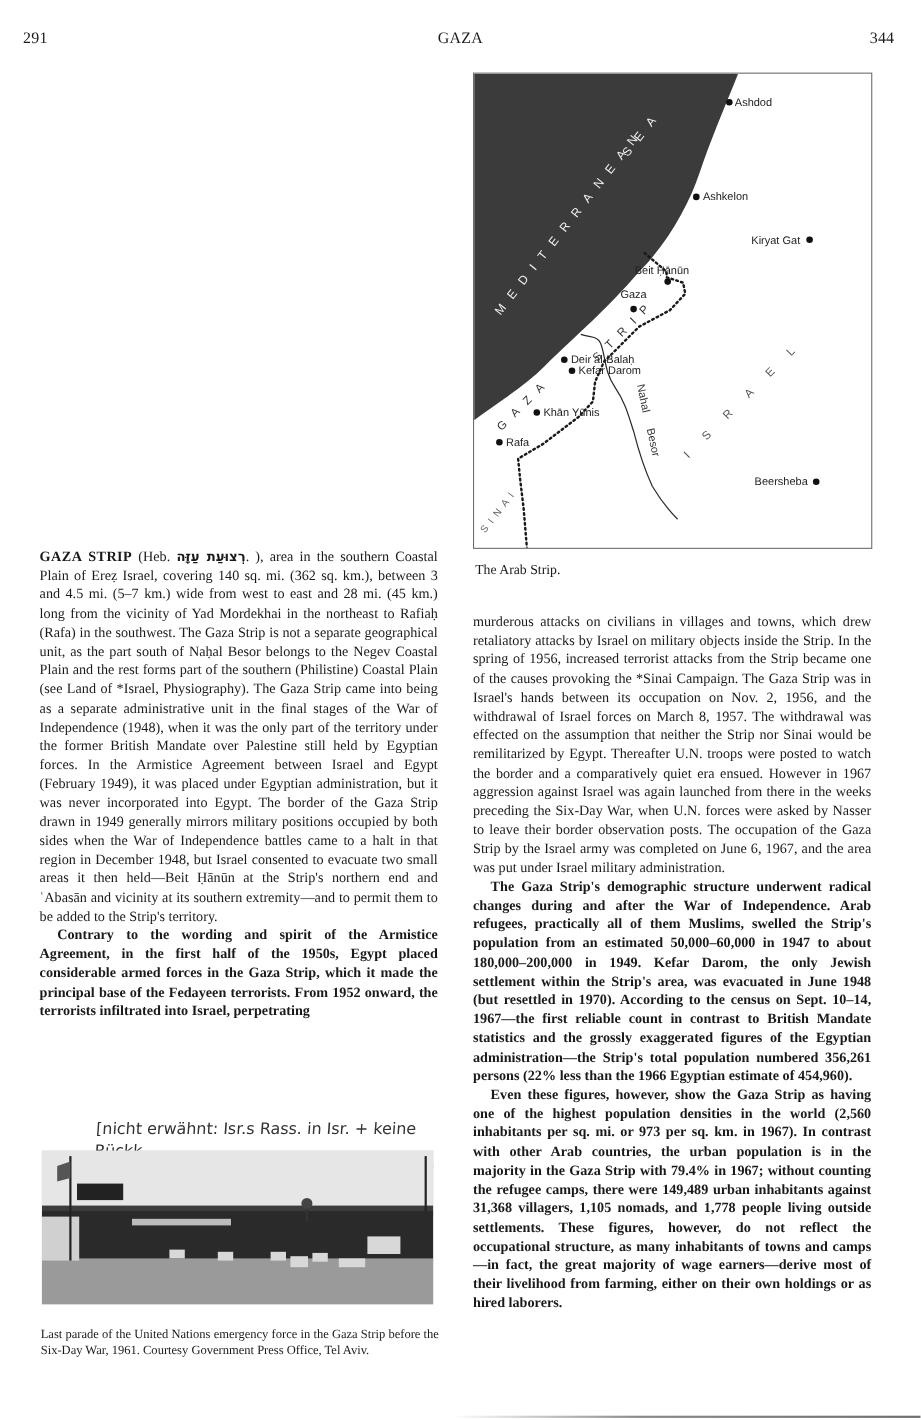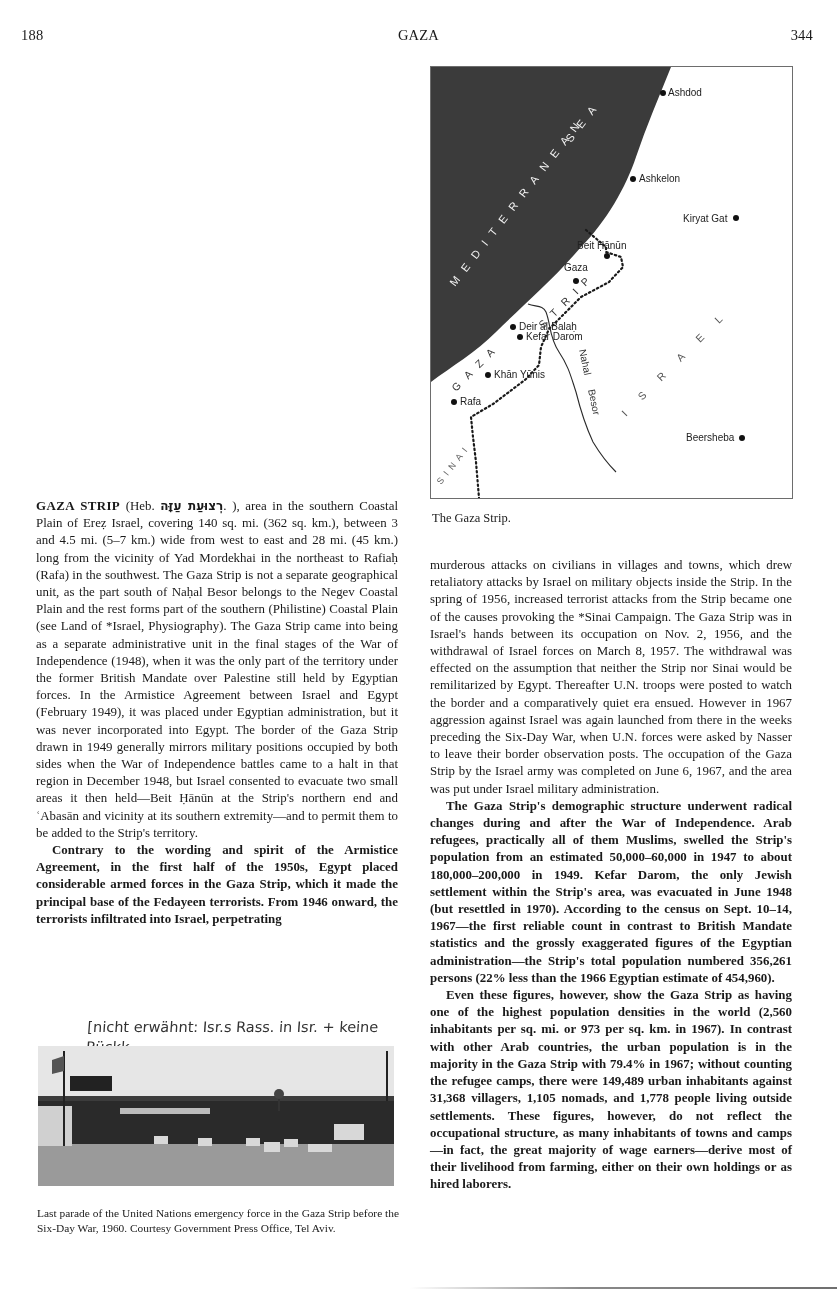--- a/index.html
+++ b/index.html
@@ -27,21 +27,21 @@
   .photo{position:absolute;left:38px;top:1046px;width:356px;height:140px;overflow:hidden;background:#d8d8d8;}
   .photo-caption{position:absolute;left:37px;top:1206px;width:362px;font-size:11.4px;line-height:14.6px;text-align:justify;}
 
   .bottom-rule{position:absolute;left:410px;top:1287px;width:427px;height:2px;background:linear-gradient(90deg,rgba(120,120,120,0) 0%,#8a8a8a 40%,#6f6f6f 100%);}
   .map-label{font-family:"Liberation Sans","DejaVu Sans",sans-serif;font-size:10px;fill:#222;}
   .map-big{font-family:"Liberation Sans","DejaVu Sans",sans-serif;font-size:10.5px;letter-spacing:0;}
 </style>
 </head>
 <body>
 
-<div class="hdr hdr-left">188</div>
+<div class="hdr hdr-left">291</div>
 <div class="hdr hdr-center">GAZA</div>
 <div class="hdr hdr-right">344</div>
 
 <div class="map">
   <svg width="361" height="431" viewBox="0 0 361 431">
 
     <path d="M0,0 L240,0 C228,30 215,60 205,90 C195,120 175,155 150,180 C120,215 90,240 65,265 C45,285 20,300 0,315 Z" fill="#3b3b3b"></path>
 
     <g class="map-big" fill="#f2f2f2">
       <text x="24" y="220" transform="rotate(-52 24 220)" letter-spacing="9" font-size="11" fill="#f0f0f0">MEDITERRANEAN</text>
@@ -78,25 +78,25 @@
     <g class="map-big" fill="#333">
       <text x="25" y="325" transform="rotate(-45 25 325)" letter-spacing="9">GAZA</text>
       <text x="112" y="262" transform="rotate(-45 112 262)" letter-spacing="9">STRIP</text>
       <text x="195" y="350" transform="rotate(-45 195 350)" letter-spacing="20" fill="#555">ISRAEL</text>
       <text x="10" y="418" transform="rotate(-52 10 418)" letter-spacing="5" font-size="9" fill="#666">SINAI</text>
       <text x="148" y="283" transform="rotate(78 148 283)" font-size="10">Nahal</text>
       <text x="157" y="323" transform="rotate(78 157 323)" font-size="10">Besor</text>
     </g>
   </svg>
 </div>
-<div class="map-caption">The Gaza Strip.</div>
+<div class="map-caption">The Arab Strip.</div>
 
 <div class="col col-left">
   <p><span class="lead">GAZA STRIP</span><span> (Heb. </span><span class="heb" dir="rtl">רְצוּעַת עַזָּה</span><span>. ), area in the southern Coastal Plain of Ereẓ Israel, covering 140 sq. mi. (362 sq. km.), between 3 and 4.5 mi. (5–7 km.) wide from west to east and 28 mi. (45 km.) long from the vicinity of Yad Mordekhai in the northeast to Rafiaḥ (Rafa) in the southwest. The Gaza Strip is not a separate geographical unit, as the part south of Naḥal Besor belongs to the Negev Coastal Plain and the rest forms part of the southern (Philistine) Coastal Plain (see Land of *Israel, Physiography). The Gaza Strip came into being as a separate administrative unit in the final stages of the War of Independence (1948), when it was the only part of the territory under the former British Mandate over Palestine still held by Egyptian forces. In the Armistice Agreement between Israel and Egypt (February 1949), it was placed under Egyptian administration, but it was never incorporated into Egypt. The border of the Gaza Strip drawn in 1949 generally mirrors military positions occupied by both sides when the War of Independence battles came to a halt in that region in December 1948, but Israel consented to evacuate two small areas it then held—Beit Ḥānūn at the Strip's northern end and ʿAbasān and vicinity at its southern extremity—and to permit them to be added to the Strip's territory.</span></p>
-  <p class="indent">Contrary to the wording and spirit of the Armistice Agreement, in the first half of the 1950s, Egypt placed considerable armed forces in the Gaza Strip, which it made the principal base of the Fedayeen terrorists. From 1946 onward, the terrorists infiltrated into Israel, perpetrating</p>
+  <p class="indent">Contrary to the wording and spirit of the Armistice Agreement, in the first half of the 1950s, Egypt placed considerable armed forces in the Gaza Strip, which it made the principal base of the Fedayeen terrorists. From 1952 onward, the terrorists infiltrated into Israel, perpetrating</p>
 </div>
 
 <div class="handnote">
   <span>[nicht erwähnt: Isr.s Rass. in Isr. + keine Rückk.</span>
   <span class="l2">d. Flüchtlinge]</span>
 </div>
 
 <div class="photo">
   <svg width="356" height="140" viewBox="0 0 356 140">
     <rect width="356" height="140" fill="#dcdcdc"></rect>
@@ -116,21 +116,21 @@
       <rect x="116" y="90" width="14" height="8"></rect>
         <rect x="160" y="92" width="14" height="8"></rect>
       <rect x="208" y="92" width="14" height="8"></rect>
         <rect x="226" y="96" width="16" height="10"></rect>
       <rect x="246" y="93" width="14" height="8"></rect>
         <rect x="270" y="98" width="24" height="8"></rect>
       <rect x="296" y="78" width="30" height="16"></rect>
     </g>
   </svg>
 </div>
-<div class="photo-caption">Last parade of the United Nations emergency force in the Gaza Strip before the Six-Day War, 1960. Courtesy Government Press Office, Tel Aviv.</div>
+<div class="photo-caption">Last parade of the United Nations emergency force in the Gaza Strip before the Six-Day War, 1961. Courtesy Government Press Office, Tel Aviv.</div>
 
 <div class="col col-right">
   <p>murderous attacks on civilians in villages and towns, which drew retaliatory attacks by Israel on military objects inside the Strip. In the spring of 1956, increased terrorist attacks from the Strip became one of the causes provoking the *Sinai Campaign. The Gaza Strip was in Israel's hands between its occupation on Nov. 2, 1956, and the withdrawal of Israel forces on March 8, 1957. The withdrawal was effected on the assumption that neither the Strip nor Sinai would be remilitarized by Egypt. Thereafter U.N. troops were posted to watch the border and a comparatively quiet era ensued. However in 1967 aggression against Israel was again launched from there in the weeks preceding the Six-Day War, when U.N. forces were asked by Nasser to leave their border observation posts. The occupation of the Gaza Strip by the Israel army was completed on June 6, 1967, and the area was put under Israel military administration.</p>
   <p class="indent">The Gaza Strip's demographic structure underwent radical changes during and after the War of Independence. Arab refugees, practically all of them Muslims, swelled the Strip's population from an estimated 50,000–60,000 in 1947 to about 180,000–200,000 in 1949. Kefar Darom, the only Jewish settlement within the Strip's area, was evacuated in June 1948 (but resettled in 1970). According to the census on Sept. 10–14, 1967—the first reliable count in contrast to British Mandate statistics and the grossly exaggerated figures of the Egyptian administration—the Strip's total population numbered 356,261 persons (22% less than the 1966 Egyptian estimate of 454,960).</p>
   <p class="indent">Even these figures, however, show the Gaza Strip as having one of the highest population densities in the world (2,560 inhabitants per sq. mi. or 973 per sq. km. in 1967). In contrast with other Arab countries, the urban population is in the majority in the Gaza Strip with 79.4% in 1967; without counting the refugee camps, there were 149,489 urban inhabitants against 31,368 villagers, 1,105 nomads, and 1,778 people living outside settlements. These figures, however, do not reflect the occupational structure, as many inhabitants of towns and camps—in fact, the great majority of wage earners—derive most of their livelihood from farming, either on their own holdings or as hired laborers.</p>
 </div>
 
 <div class="bottom-rule"></div>
 
 </body></html>

